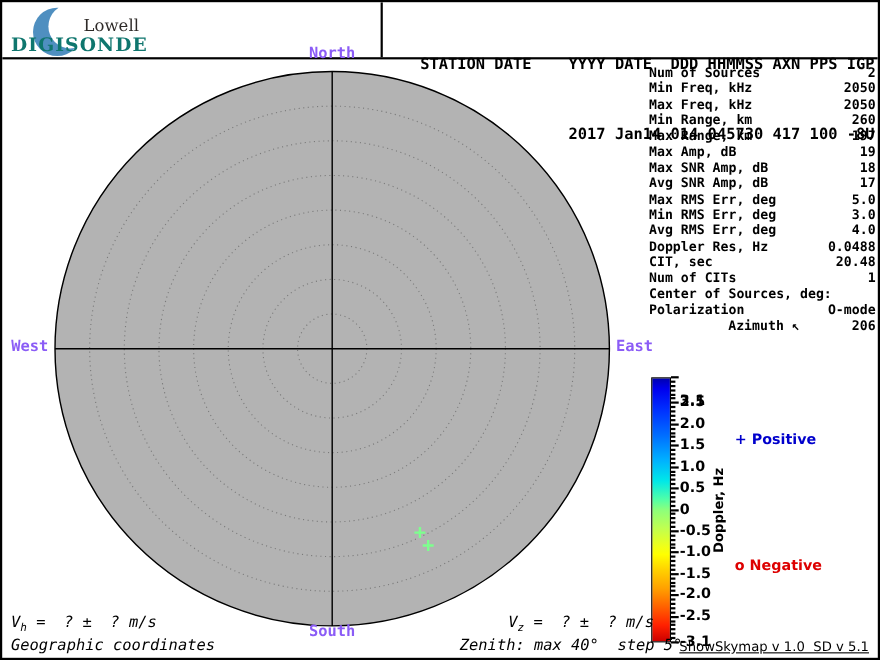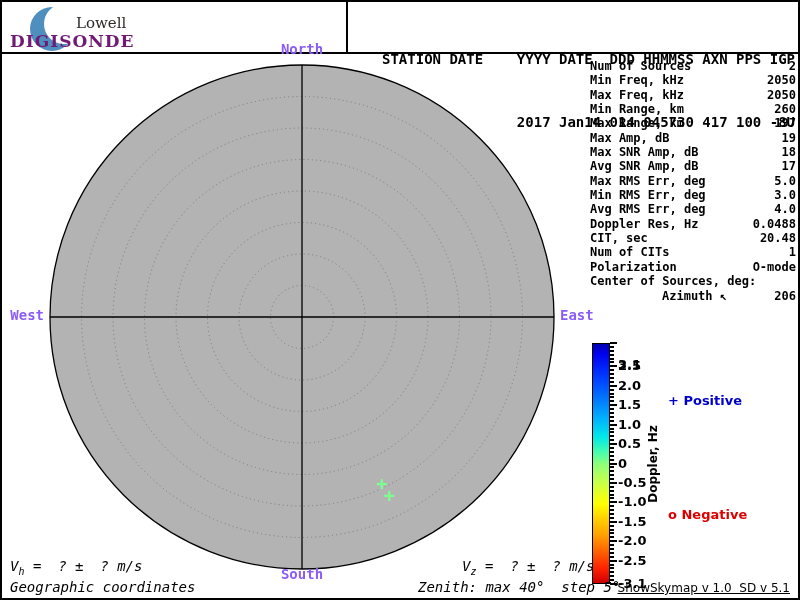--- a/index.html
+++ b/index.html
@@ -80,21 +80,21 @@
 <body>
 
 <div class="page">
 
   <div class="logo-box">
     <svg class="crescent" width="50" height="47">
       <circle cx="24" cy="24" r="22" id="crescent-outer" fill="#4f8fc0"></circle>
       <circle cx="36" cy="19" r="20" fill="#ffffff"></circle>
     </svg>
     <div class="logo-lowell">Lowell</div>
-    <div class="logo-digisonde" id="digisonde-text" style="color: #701a75;">DIGISONDE</div>
+    <div class="logo-digisonde" id="digisonde-text" style="color: #0f766e;">DIGISONDE</div>
   </div>
   <div class="logo-divider"></div>
 
   <div class="station-header">
     <div>STATION DATE    YYYY DATE  DDD HHMMSS AXN PPS IGP</div>
     <div>Dourbes         2017 Jan14 014 045730 417 100 -8U</div>
   </div>
   <div class="header-divider"></div>
 
   <svg id="skymap-svg" class="skymap-svg" width="508" height="508">
@@ -124,22 +124,22 @@
       <div class="info-row"><span class="lbl">Max Range, km</span><span class="val">197</span></div>
       <div class="info-row"><span class="lbl">Max Amp, dB</span><span class="val">19</span></div>
       <div class="info-row"><span class="lbl">Max SNR Amp, dB</span><span class="val">18</span></div>
       <div class="info-row"><span class="lbl">Avg SNR Amp, dB</span><span class="val">17</span></div>
       <div class="info-row"><span class="lbl">Max RMS Err, deg</span><span class="val">5.0</span></div>
       <div class="info-row"><span class="lbl">Min RMS Err, deg</span><span class="val">3.0</span></div>
       <div class="info-row"><span class="lbl">Avg RMS Err, deg</span><span class="val">4.0</span></div>
       <div class="info-row"><span class="lbl">Doppler Res, Hz</span><span class="val">0.0488</span></div>
       <div class="info-row"><span class="lbl">CIT, sec</span><span class="val">20.48</span></div>
       <div class="info-row"><span class="lbl">Num of CITs</span><span class="val">1</span></div>
+      <div class="info-row"><span class="lbl">Center of Sources, deg:</span><span class="val"></span></div>
       <div class="info-row"><span class="lbl">Polarization</span><span class="val">O-mode</span></div>
-      <div class="info-row"><span class="lbl">Center of Sources, deg:</span><span class="val"></span></div>
       <div class="info-row indent"><span class="lbl">Azimuth ↖</span><span class="val">206</span></div>
     </div>
 
   <div class="colorbar" id="colorbar" style="background: linear-gradient(rgb(0, 0, 176) 0%, rgb(0, 0, 238) 4%, rgb(0, 48, 255) 12%, rgb(0, 112, 255) 22%, rgb(0, 176, 255) 31%, rgb(0, 232, 232) 39%, rgb(80, 255, 168) 46%, rgb(140, 255, 124) 50%, rgb(192, 255, 80) 57%, rgb(240, 255, 24) 64%, rgb(255, 255, 0) 67%, rgb(255, 208, 0) 73%, rgb(255, 160, 0) 80%, rgb(255, 96, 0) 87%, rgb(255, 32, 0) 94%, rgb(204, 0, 0) 100%);"></div>
   <div id="cb-ticks">
       <div class="cb-tick major" style="top: 340px;"></div>
       <div class="cb-ticklabel" style="top: 333px; margin-top: 22px;">3.1</div>
       <div class="cb-tick major" style="top: 363.323px;"></div>
       <div class="cb-ticklabel" style="top: 356.323px;">2.5</div>
       <div class="cb-tick major" style="top: 382.758px;"></div>

